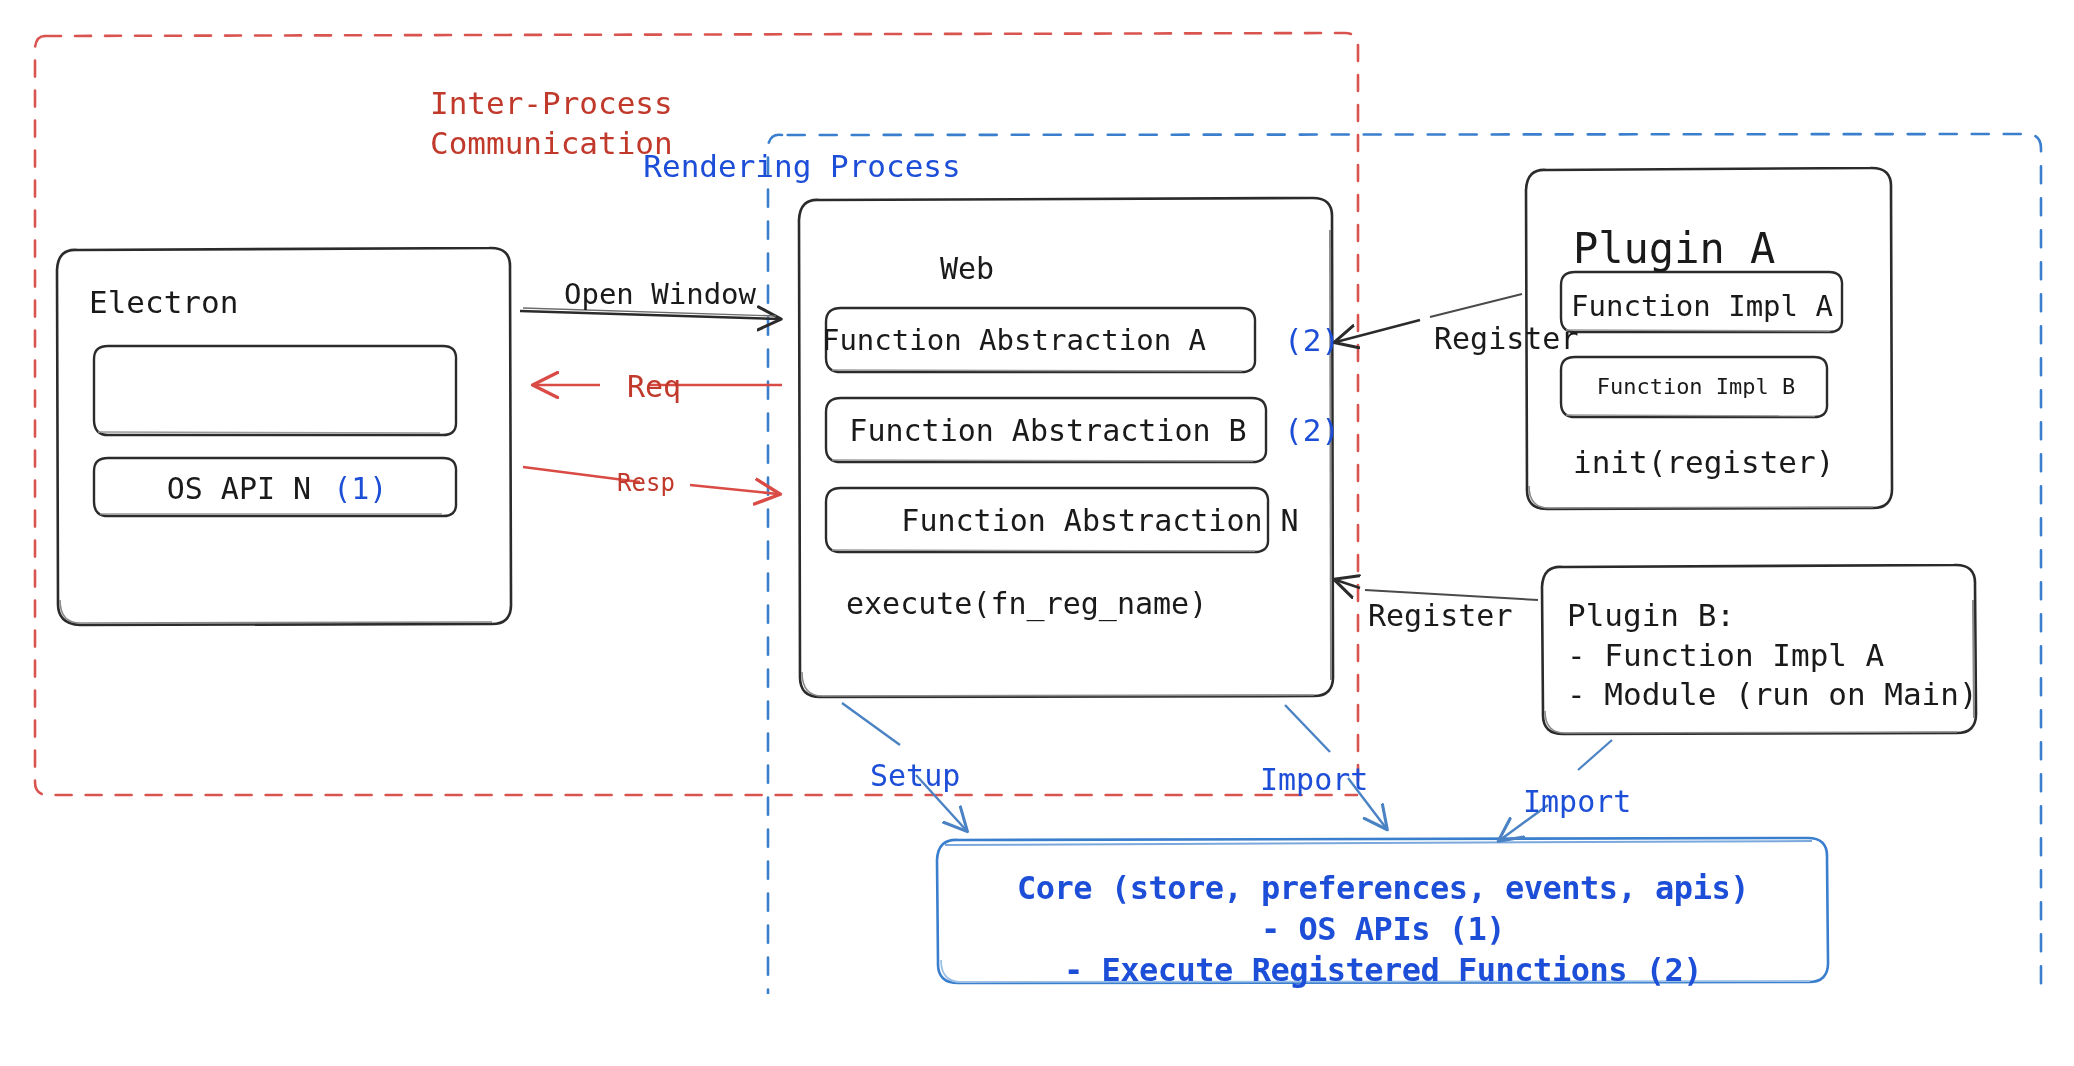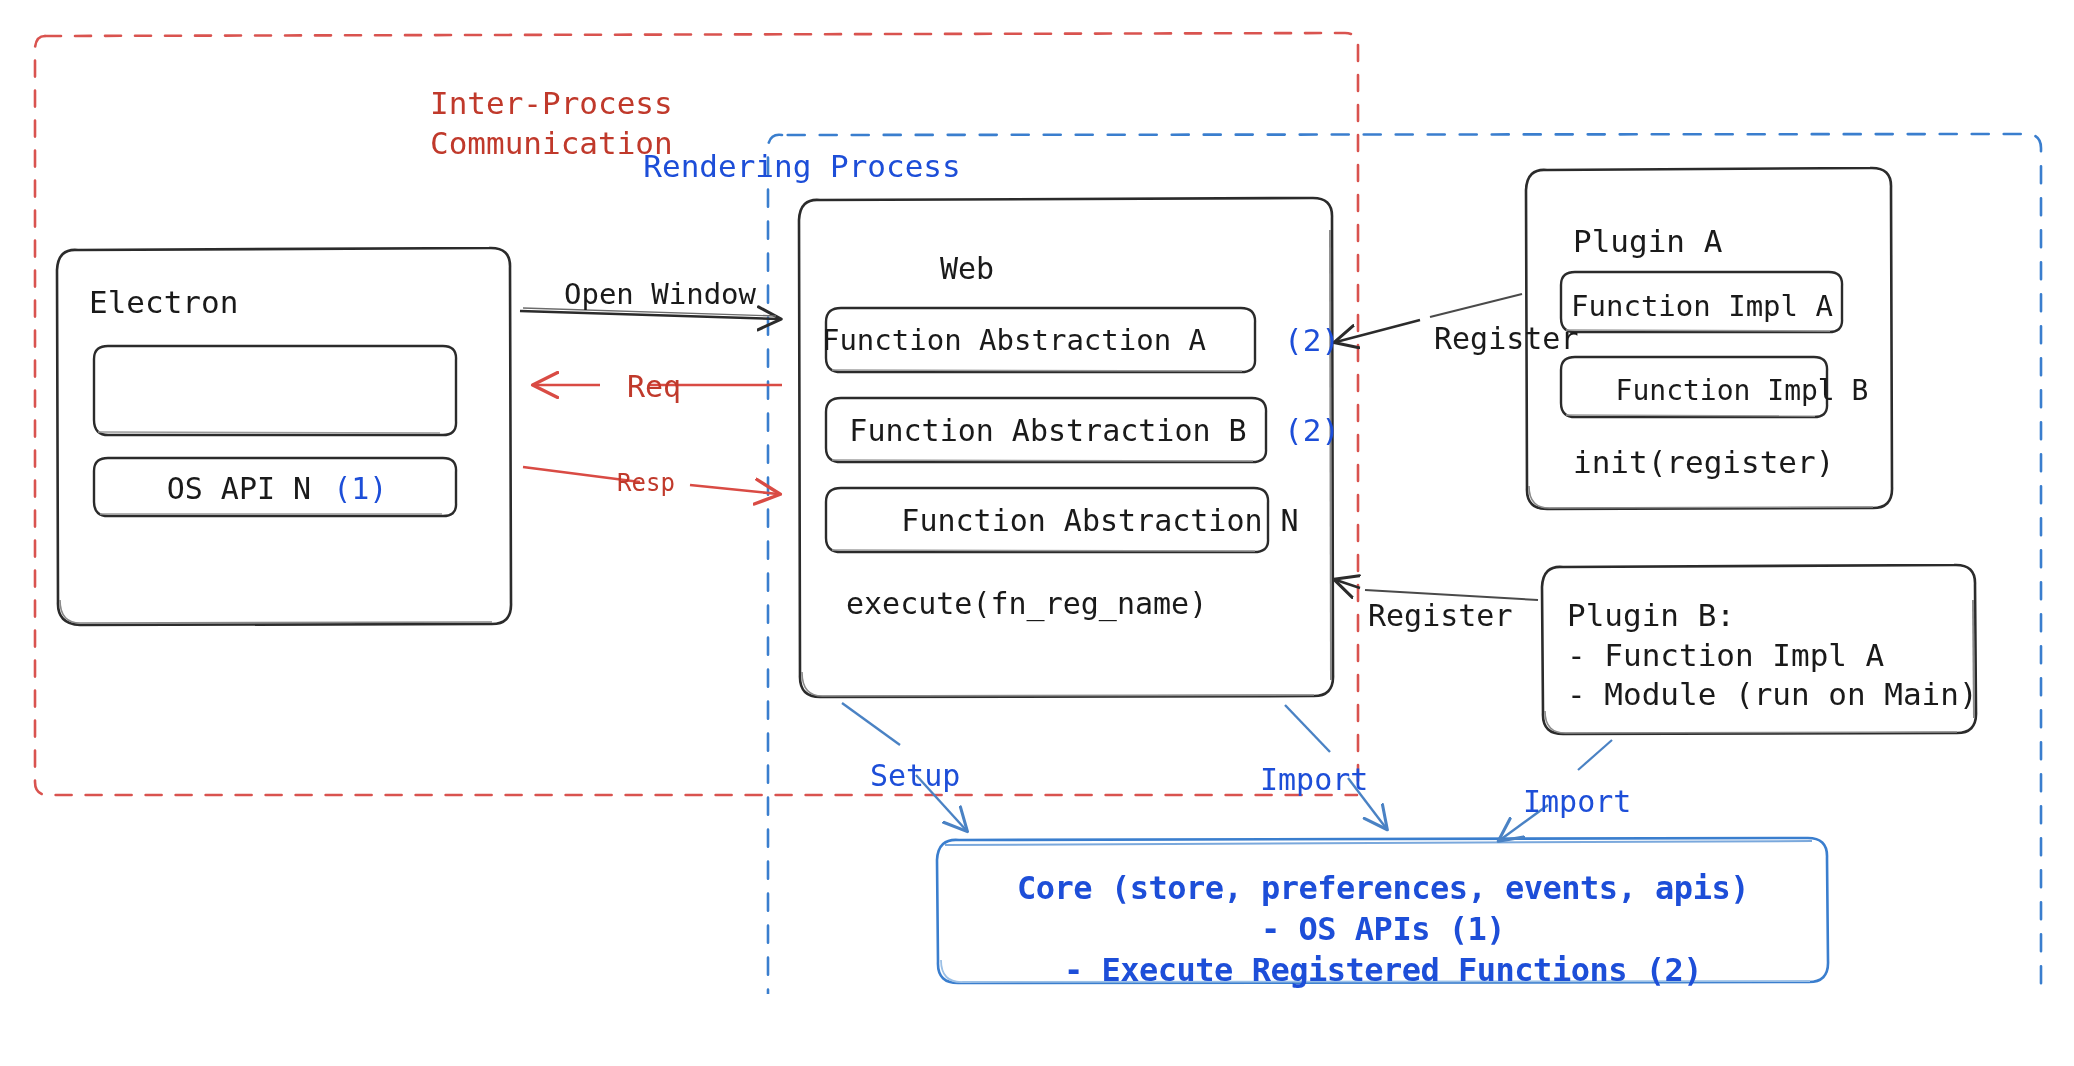--- a/index.html
+++ b/index.html
@@ -48,23 +48,23 @@
   .t-fa-b       { font-size: 30px; left: 1048px; top: 412px; }
   .t-fa-n       { font-size: 30px; left: 1100px; top: 502px; }
   .t-p2a        { font-size: 31px; left: 1284px; top: 321px; }
   .t-p2b        { font-size: 31px; left: 1284px; top: 411px; }
   .t-exec       { font-size: 30px; left: 846px; top: 585px; transform: none; }
   .t-openwin    { font-size: 29px; left: 660px; top: 276px; }
   .t-req        { font-size: 30px; left: 654px; top: 368px; }
   .t-resp       { font-size: 24px; left: 646px; top: 468px; }
   .t-reg1       { font-size: 30px; left: 1434px; top: 320px; transform: none; }
   .t-reg2       { font-size: 30px; left: 1368px; top: 597px; transform: none; }
-  .t-plugina    { font-size: 31px; left: 1573px; top: 222px; transform: none; }
+  .t-plugina    { font-size: 42px; left: 1573px; top: 222px; transform: none; }
   .t-fia        { font-size: 29px; left: 1702px; top: 288px; }
-  .t-fib        { font-size: 28px; left: 1742px; top: 373px; }
+  .t-fib        { font-size: 22px; left: 1696px; top: 373px; }
   .t-init       { font-size: 31px; left: 1573px; top: 443px; transform: none; }
   .t-pluginb    { font-size: 31px; left: 1567px; top: 596px; transform: none; }
   .t-setup      { font-size: 30px; left: 870px; top: 757px; transform: none; }
   .t-import1    { font-size: 30px; left: 1260px; top: 761px; transform: none; }
   .t-import2    { font-size: 30px; left: 1523px; top: 783px; transform: none; }
   .t-core       { font-size: 32px; left: 1383px; top: 868px; font-weight: bold;
                   font-family: "DejaVu Sans Mono", monospace;
                   letter-spacing: -0.5px; text-align: center; }
 </style>
 </head>

